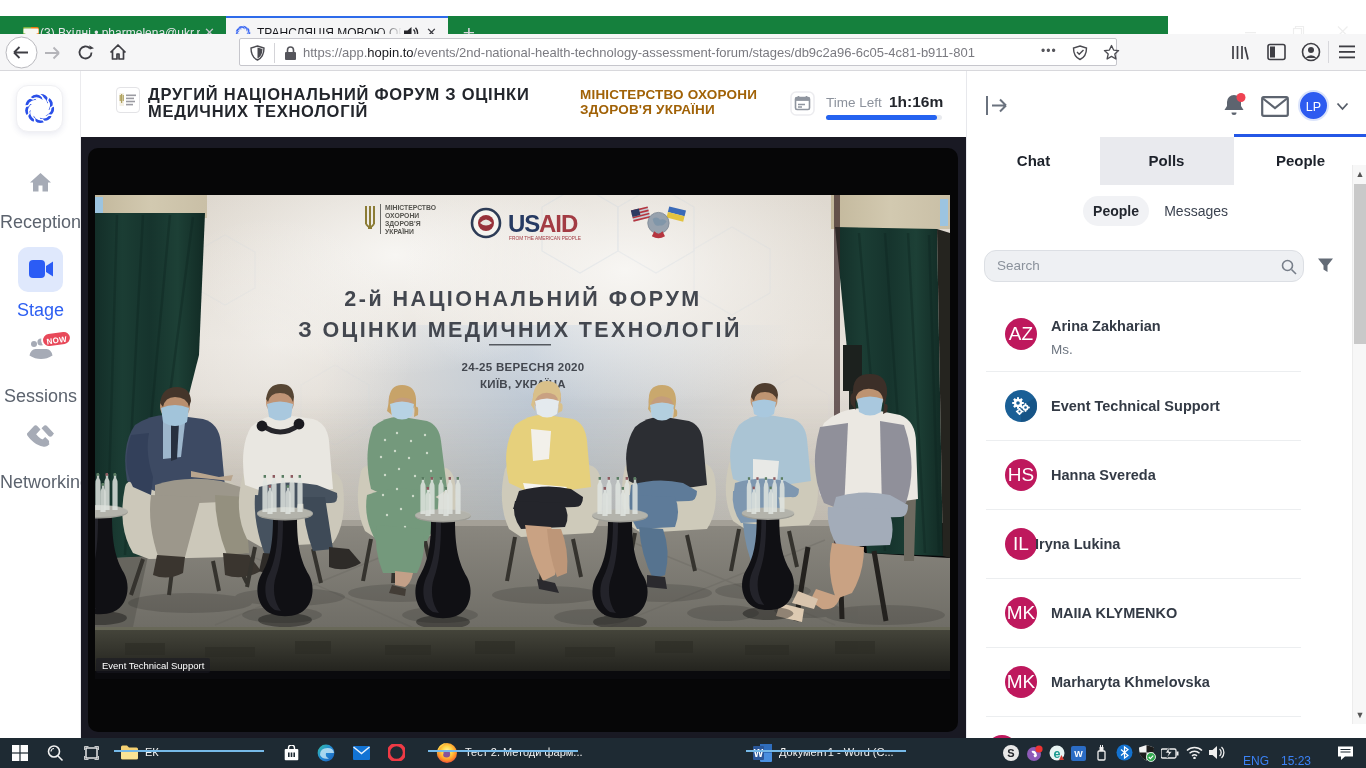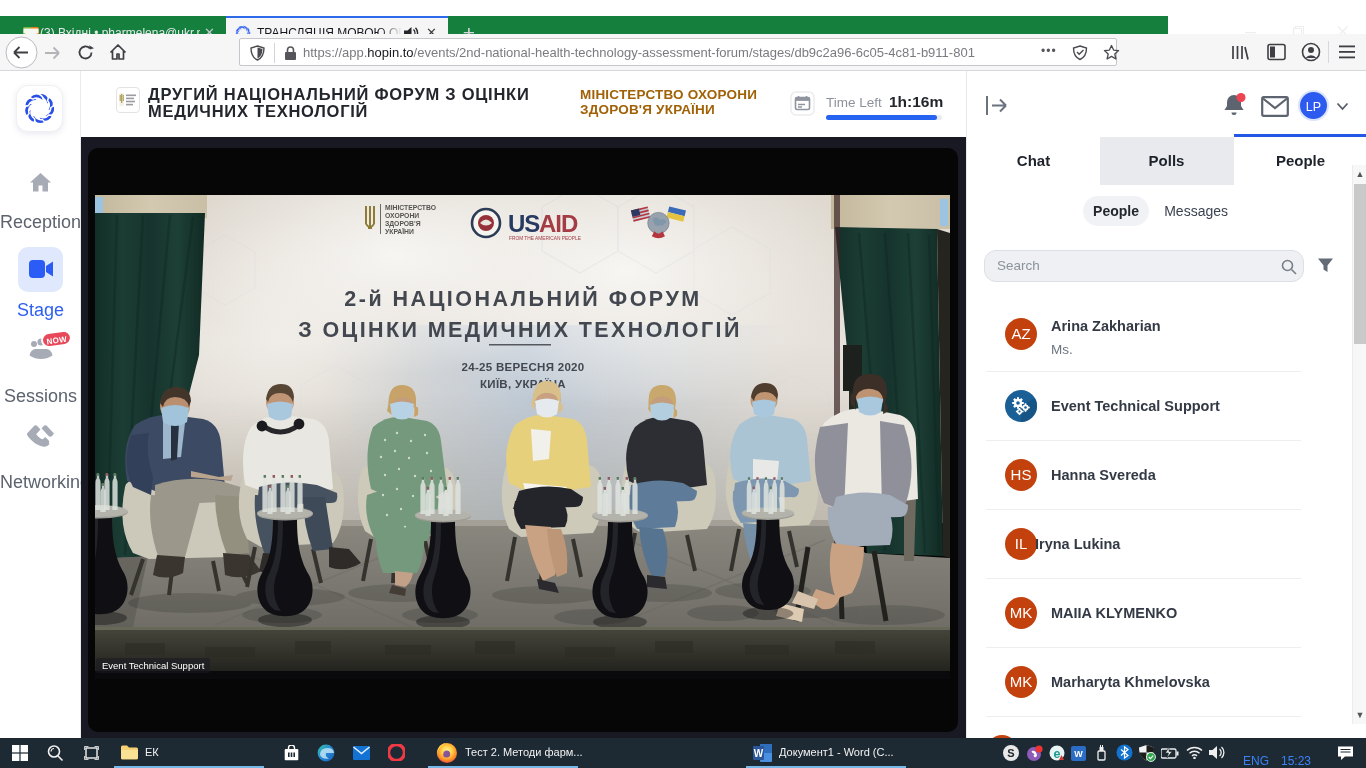--- a/index.html
+++ b/index.html
@@ -37,31 +37,31 @@
   #photo { position:absolute; left:7px; top:47px; width:855px; height:484px; }
 
   
   #panel { position:absolute; left:966px; top:0; width:400px; height:667px; background:#fff; border-left:1px solid #e7e8ec; }
   .ptab { position:absolute; top:66px; height:48px; width:133px; line-height:48px; text-align:center; font-size:15px; font-weight:bold; color:#1d222b; }
   #subpeople { position:absolute; left:116px; top:125px; width:66px; height:30px; background:#f1f2f5; border-radius:15px; text-align:center; line-height:30px; font-size:14px; font-weight:bold; color:#23272f; }
   #submsg { position:absolute; left:191px; top:125px; width:70px; height:30px; text-align:right; line-height:30px; font-size:14px; color:#3c4350; }
   #searchbox { position:absolute; left:17px; top:179px; width:320px; height:32px; background:#eef0f3; border:1px solid #dcdfe4; border-radius:12px; }
   #searchbox span { position:absolute; left:12px; top:7px; font-size:13.5px; color:#8b929c; }
   .prow { position:absolute; left:19px; width:348px; }
-  .avatar { position:absolute; left:0px; width:32px; height:32px; border-radius:50%; background:#c2410c; color:#fff; text-align:center; line-height:32px; font-size:15px; }
+  .avatar { position:absolute; left:0px; width:32px; height:32px; border-radius:50%; background:#be185d; color:#fff; text-align:center; line-height:32px; font-size:19px; }
   .pname { position:absolute; left:46px; top:0px; font-size:14.5px; font-weight:bold; color:#333a45; }
   .psub  { position:absolute; left:46px; top:22px; font-size:13.5px; color:#6e7681; }
   .pdiv { position:absolute; left:19px; width:315px; height:1px; background:#eceef0; }
   
   #sbar { position:absolute; left:385px; top:94px; width:15px; height:559px; background:#f7f7f7; border-left:1px solid #ececec; }
   #sthumb { position:absolute; left:387px; top:113px; width:12px; height:160px; background:#c9c9c9; }
 
   
   #taskbar { position:absolute; left:0; top:738px; width:1366px; height:30px; background:#1e2a33; }
-  .tbtn { position:absolute; top:0; height:30px; }
+  .tbtn { position:absolute; top:0; height:14px; }
   .tbtn .lbl { position:absolute; left:36px; top:8px; font-size:11px; color:#f2f2f2; white-space:nowrap; }
   .uline { position:absolute; bottom:0; left:0; width:100%; height:2px; background:#76b9e8; }
   .traytxt { position:absolute; top:16px; font-size:12px; color:#3b82f6; }
 </style>
 </head>
 <body>
 <div id="root">
 
   <div id="tabbar">
     <div id="tab1">

